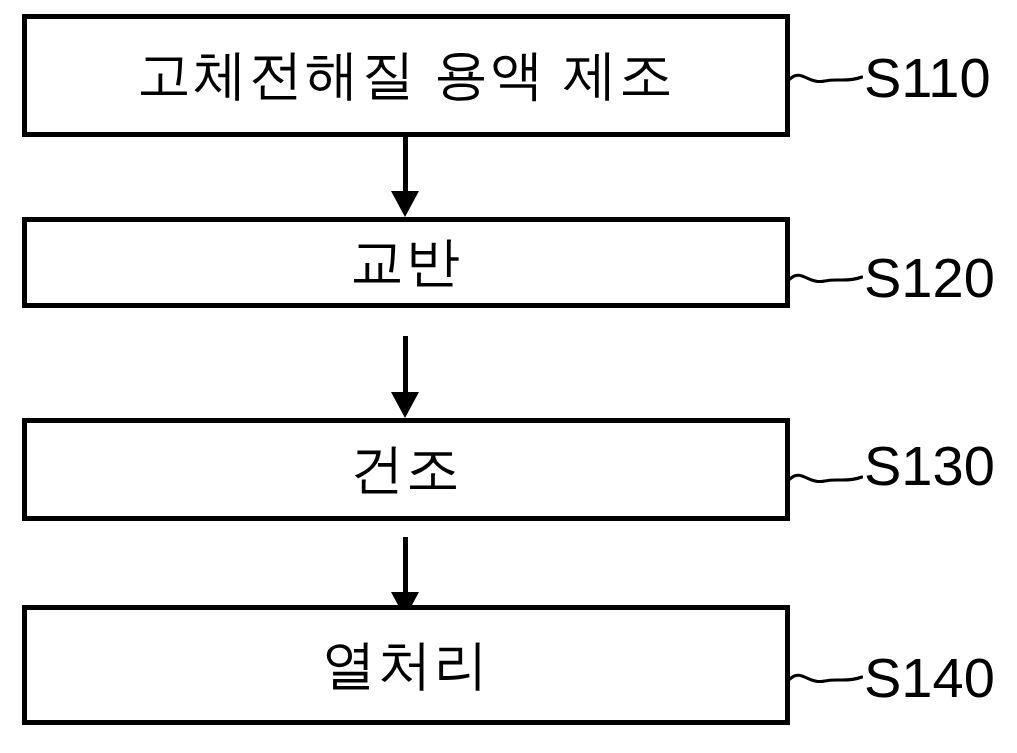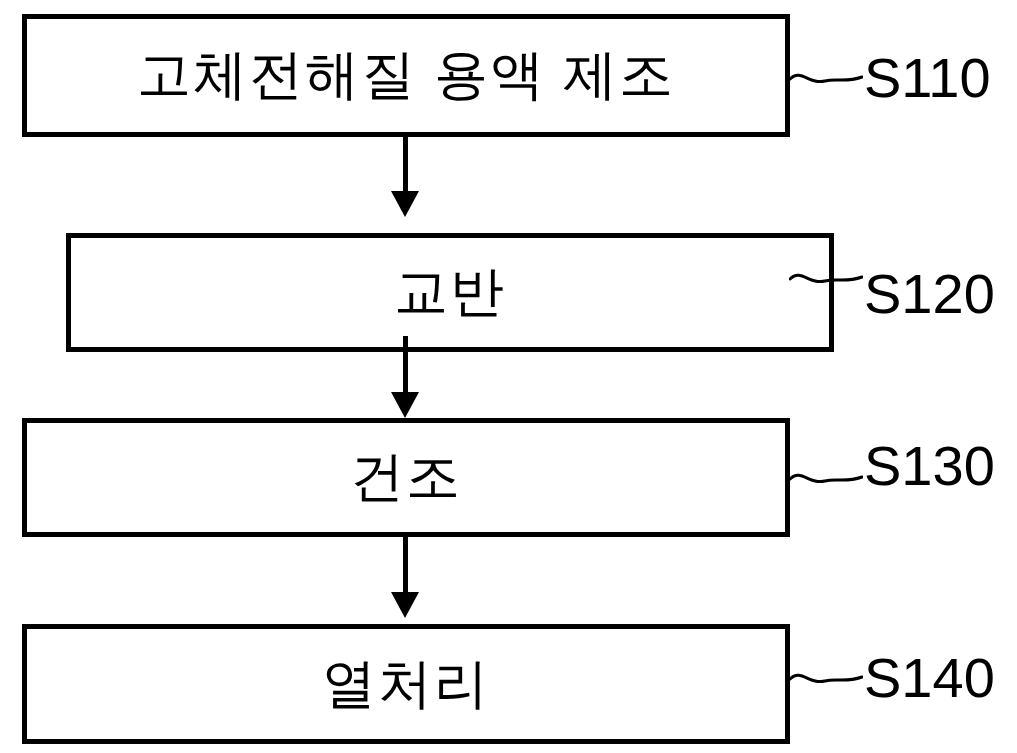--- a/index.html
+++ b/index.html
@@ -79,47 +79,47 @@
   <svg class="connector" style="top:64px;" viewBox="0 0 74 28">
     <path d="M1,15 C12,4 20,21 36,17 C48,14 56,19 73,13" fill="none" stroke="#000000" stroke-width="3" stroke-linecap="round"></path>
   </svg>
   <div class="step-code" style="top:50px;text-align:right;">S110</div>
 
   <div class="arrow" style="top:137px; height:80px;">
     <div class="arrow-stem"></div>
     <div class="arrow-head"></div>
   </div>
 
-  <div class="process-box" style="top:233px; height:119px;margin-left:44px;">
+  <div class="process-box" style="top:217px; height:91px;">
     <span class="process-title">교반</span>
   </div>
   <svg class="connector" style="top:264px;" viewBox="0 0 74 28">
     <path d="M1,15 C12,4 20,21 36,17 C48,14 56,19 73,13" fill="none" stroke="#000000" stroke-width="3" stroke-linecap="round"></path>
   </svg>
-  <div class="step-code" style="top:266px;">S120</div>
+  <div class="step-code" style="top:250px;">S120</div>
 
   <div class="arrow" style="top:336px; height:82px;">
     <div class="arrow-stem"></div>
     <div class="arrow-head"></div>
   </div>
 
-  <div class="process-box" style="top:418px; height:119px;">
+  <div class="process-box" style="top:418px; height:103px;">
     <span class="process-title">건조</span>
   </div>
   <svg class="connector" style="top:464px;" viewBox="0 0 74 28">
     <path d="M1,15 C12,4 20,21 36,17 C48,14 56,19 73,13" fill="none" stroke="#000000" stroke-width="3" stroke-linecap="round"></path>
   </svg>
   <div class="step-code" style="top:438px;">S130</div>
 
   <div class="arrow" style="top:537px; height:81px;">
     <div class="arrow-stem"></div>
     <div class="arrow-head"></div>
   </div>
 
-  <div class="process-box" style="top:624px; height:120px;">
+  <div class="process-box" style="top:605px; height:120px;">
     <span class="process-title">열처리</span>
   </div>
   <svg class="connector" style="top:664px;" viewBox="0 0 74 28">
     <path d="M1,15 C12,4 20,21 36,17 C48,14 56,19 73,13" fill="none" stroke="#000000" stroke-width="3" stroke-linecap="round"></path>
   </svg>
   <div class="step-code" style="top:650px;">S140</div>
 
 </div>
 
 </body></html>

